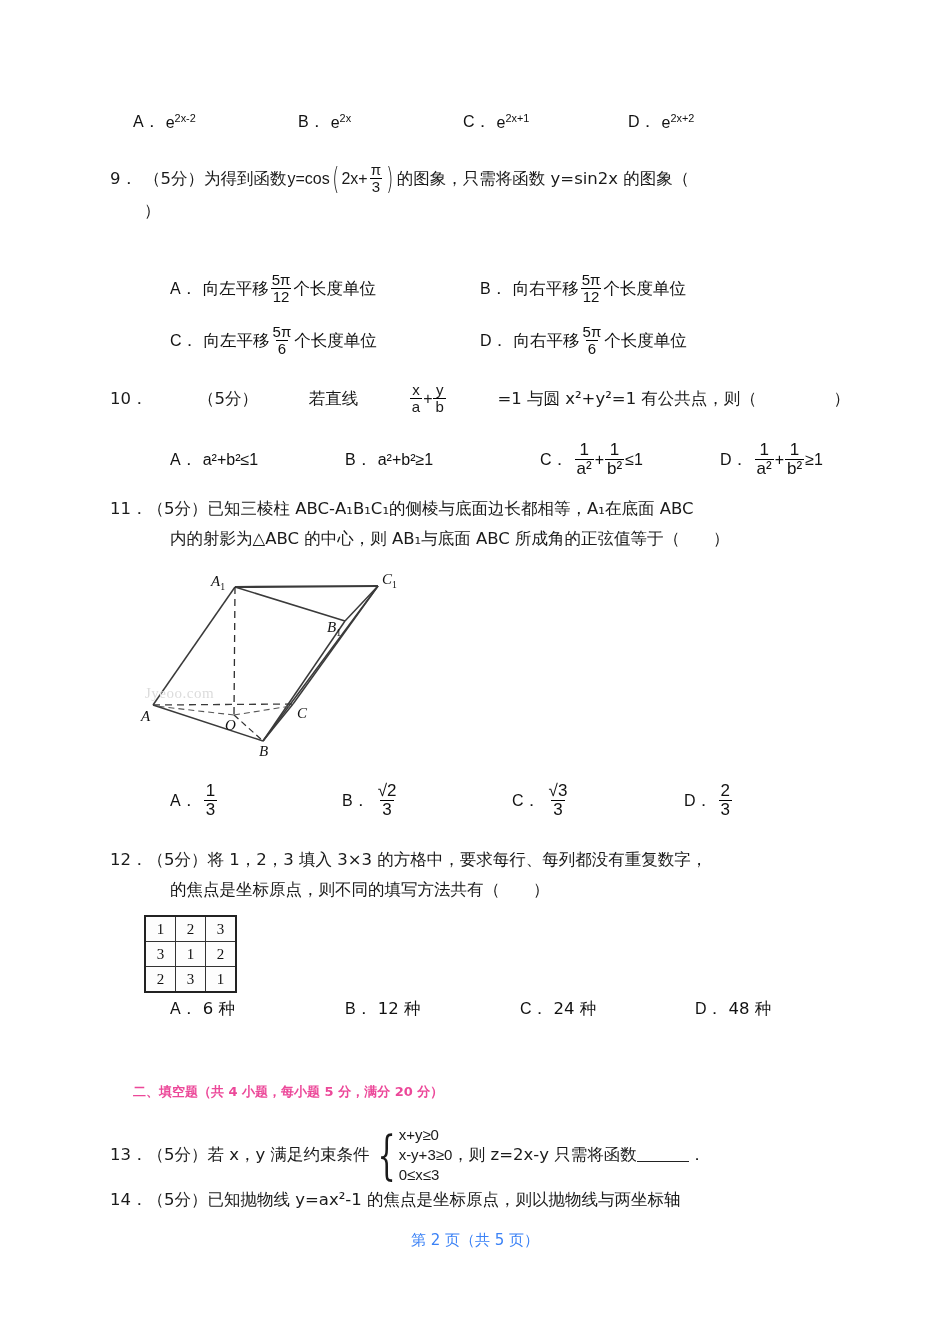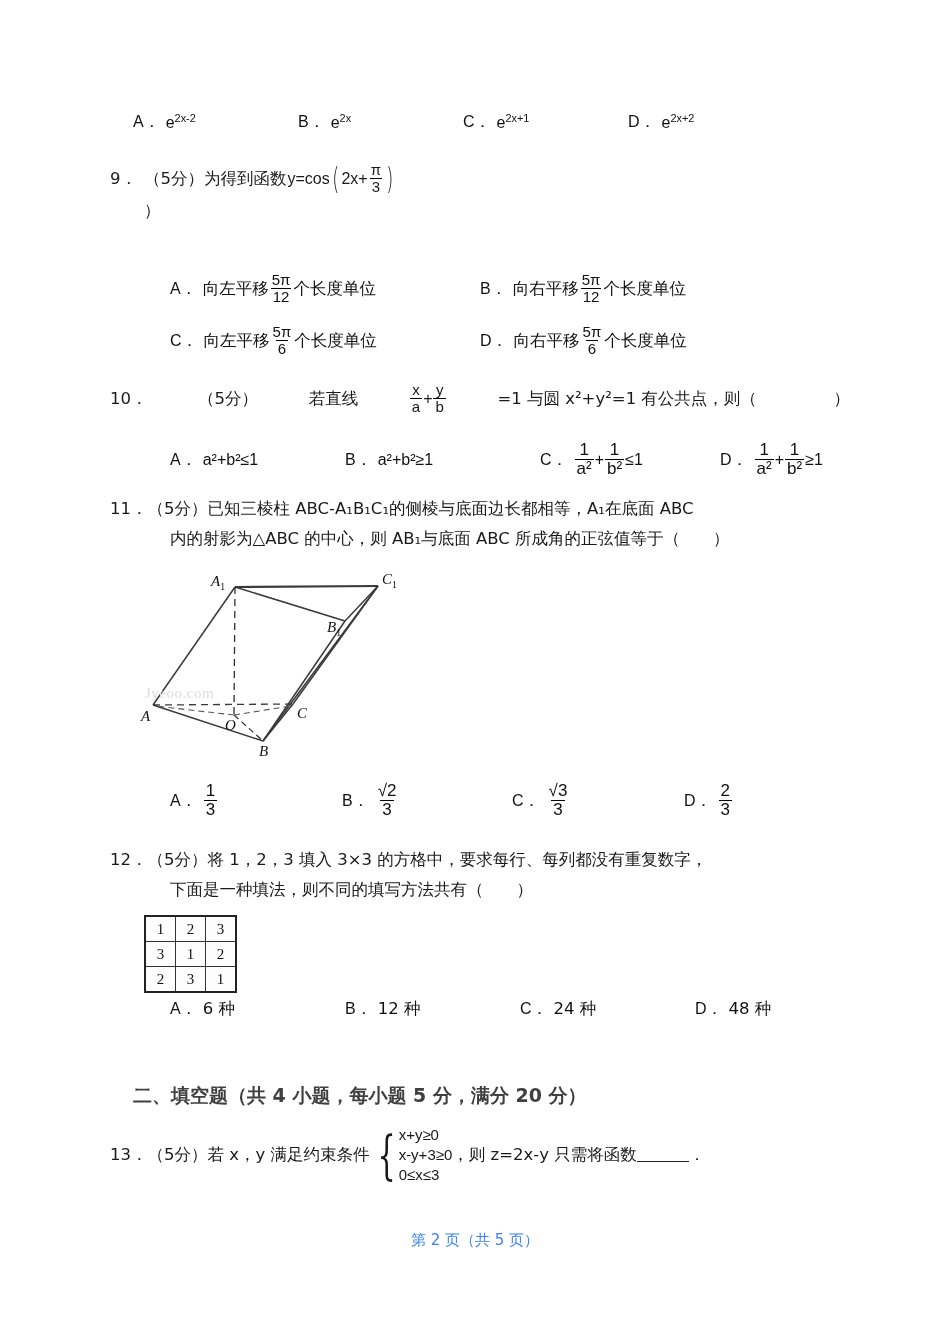--- a/index.html
+++ b/index.html
@@ -104,22 +104,22 @@
     font-family: "Liberation Serif", "DejaVu Serif", serif;
     font-size: 15px;
     color: #111;
     background: #fdfdfd;
   }
 
   
   .section-heading {
     font-family: "DejaVu Sans", "Liberation Sans", sans-serif;
     font-weight: bold;
-    font-size: 19px;
-    color: #404040;
+    font-size: 13px;
+    color: #ec4899;
   }
 
   
   .footer {
     position: absolute;
     left: 0;
     right: 0;
     top: 1231px;
     text-align: center;
     font-family: "DejaVu Sans", "Liberation Sans", sans-serif;
@@ -212,20 +212,21 @@
       <span class="mathsans" style="display:inline-flex; align-items:center; margin:0 1px;">
         <span>y=cos</span>
         <span class="bigparen">(</span>
         <span>2x+</span>
         <span class="frac">
           <span class="num">π</span>
           <span class="den">3</span>
         </span>
         <span class="bigparen">)</span>
       </span>
+      <span class="cn">的图象，只需将函数 y=sin2x 的图象（</span>
     </div>
     <div class="qline" style="padding-left:34px;">
       <span class="cn">）</span>
     </div>
   </div>
 
   <div class="content" style="top:263px; left:170px; width:700px;">
     <div class="optrow" style="height:52px;">
       <div class="opt" style="width:310px;">
         <span class="optlabel">A．</span>
@@ -403,21 +404,21 @@
         </span>
       </div>
     </div>
   </div>
 
   <div class="content" style="top:845px; left:110px; width:760px;">
     <div class="qline">
       <span class="qnum cn">12．</span><span class="cn">（5分）</span><span class="cn">将 1，2，3 填入 3×3 的方格中，要求每行、每列都没有重复数字，</span>
     </div>
     <div class="qline" style="padding-left:60px;">
-      <span class="cn">下面是一种填法，则不同的填写方法共有（　　）</span>
+      <span class="cn">的焦点是坐标原点，则不同的填写方法共有（　　）</span>
     </div>
   </div>
 
   <div style="position:absolute; left:144px; top:915px;">
     <table class="grid3">
       <tbody>
           <tr>
         <td>1</td>
         <td>2</td>
         <td>3</td>
@@ -473,16 +474,21 @@
           <span>x‑y+3≥0</span>
           <span>0≤x≤3</span>
         </span>
       </span>
       <span class="cn">，则 z=2x‑y 只需将函数</span>
       <span class="blank-line"></span>
       <span class="cn">．</span>
     </div>
   </div>
 
+  <div class="content" style="top:1185px; left:110px; width:780px;">
+    <div class="qline">
+      <span class="qnum cn">14．</span><span class="cn">（5分）</span><span class="cn">已知抛物线 y=ax²‑1 的焦点是坐标原点，则以抛物线与两坐标轴</span>
+    </div>
+  </div>
 
   <div class="footer">第 2 页（共 5 页）</div>
 
 </div>
 
 </body></html>

